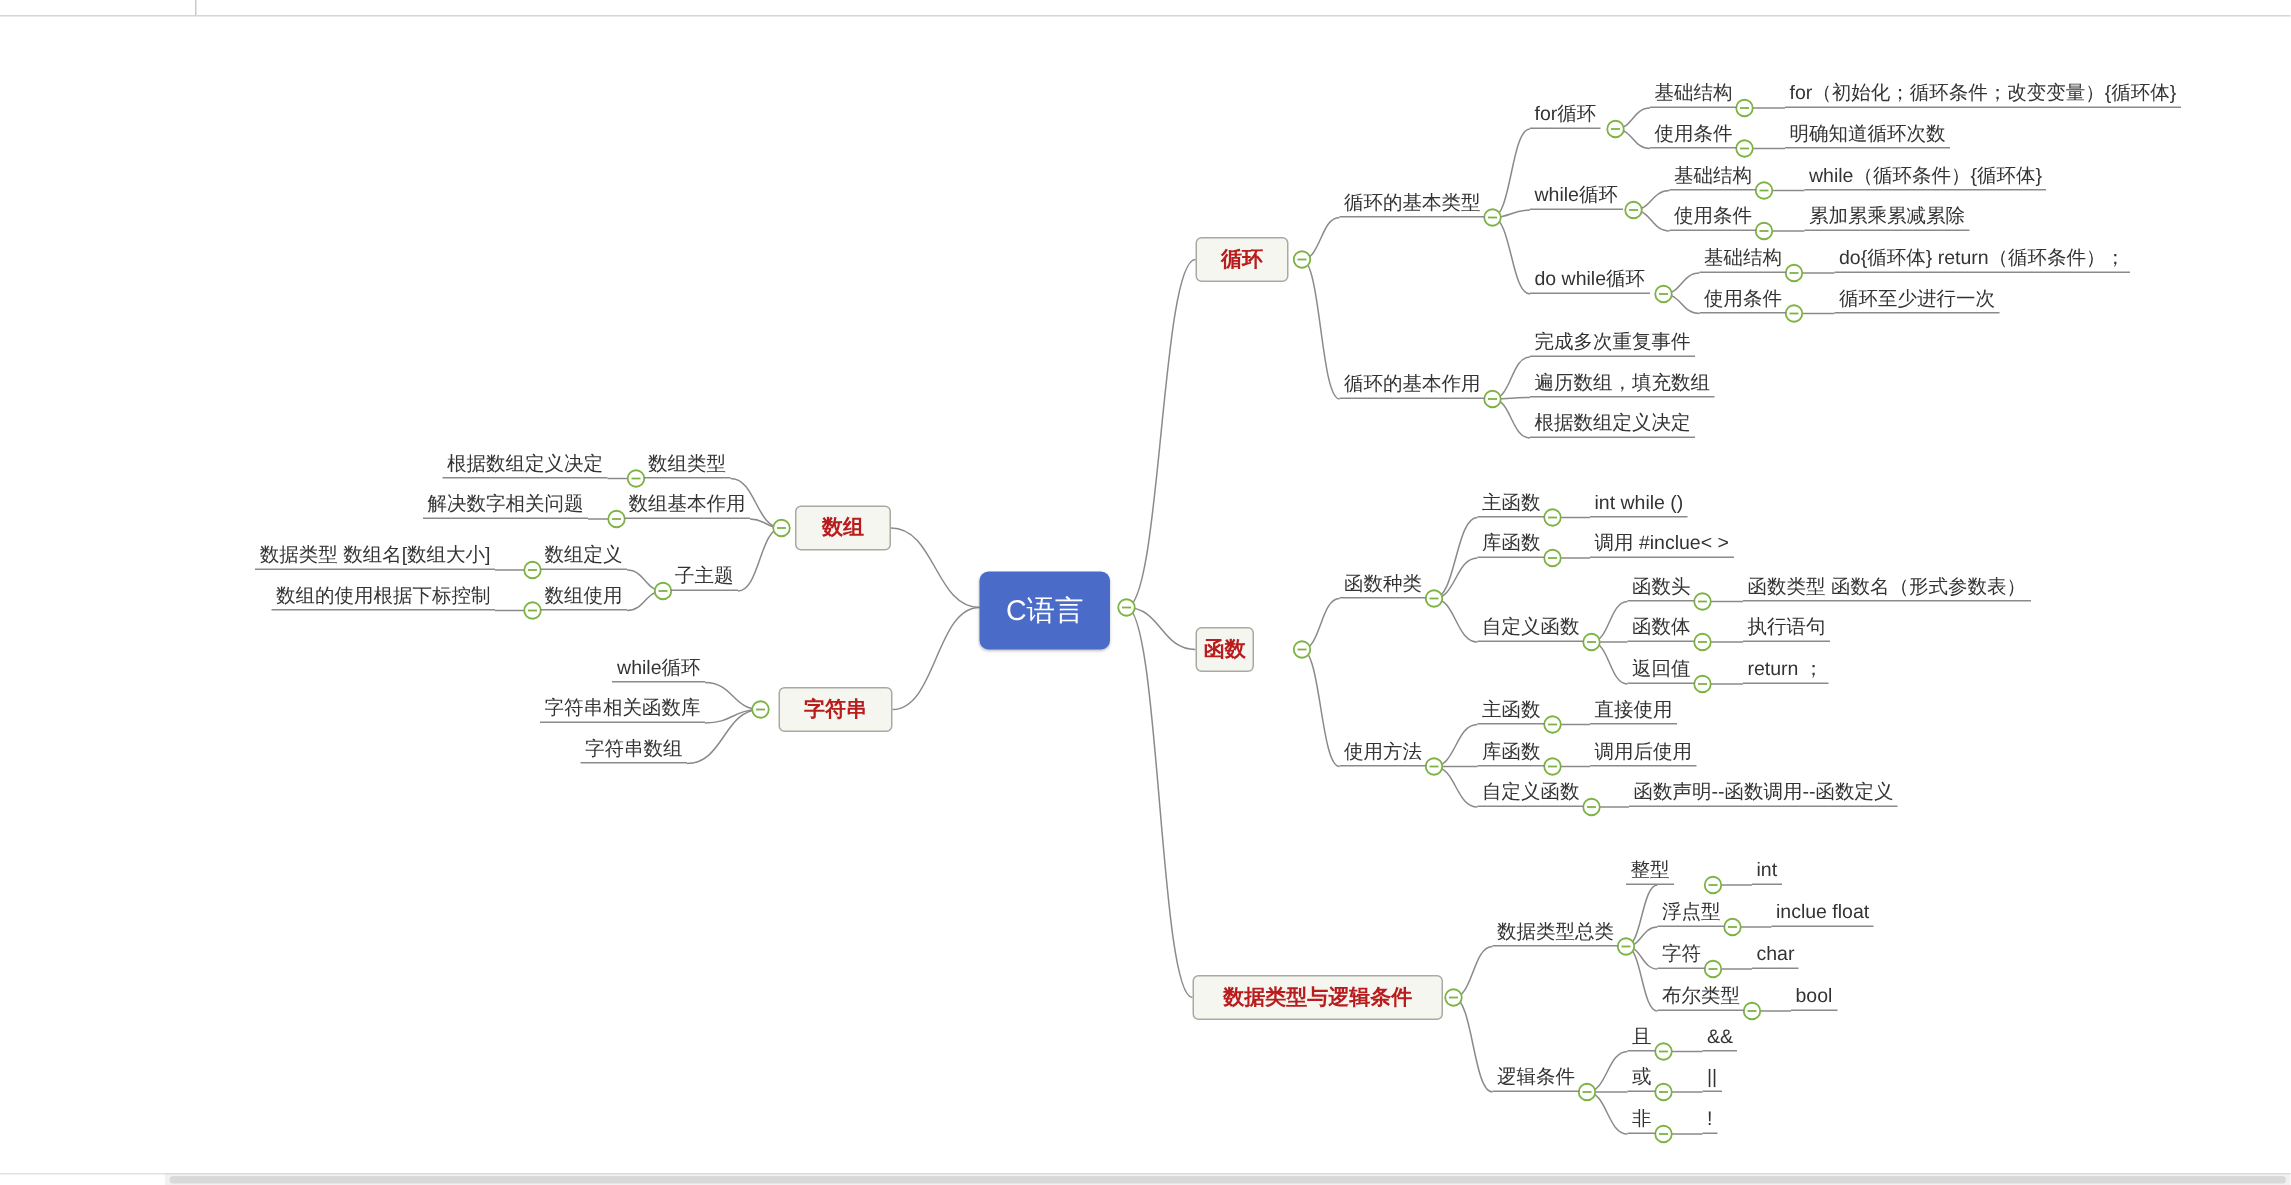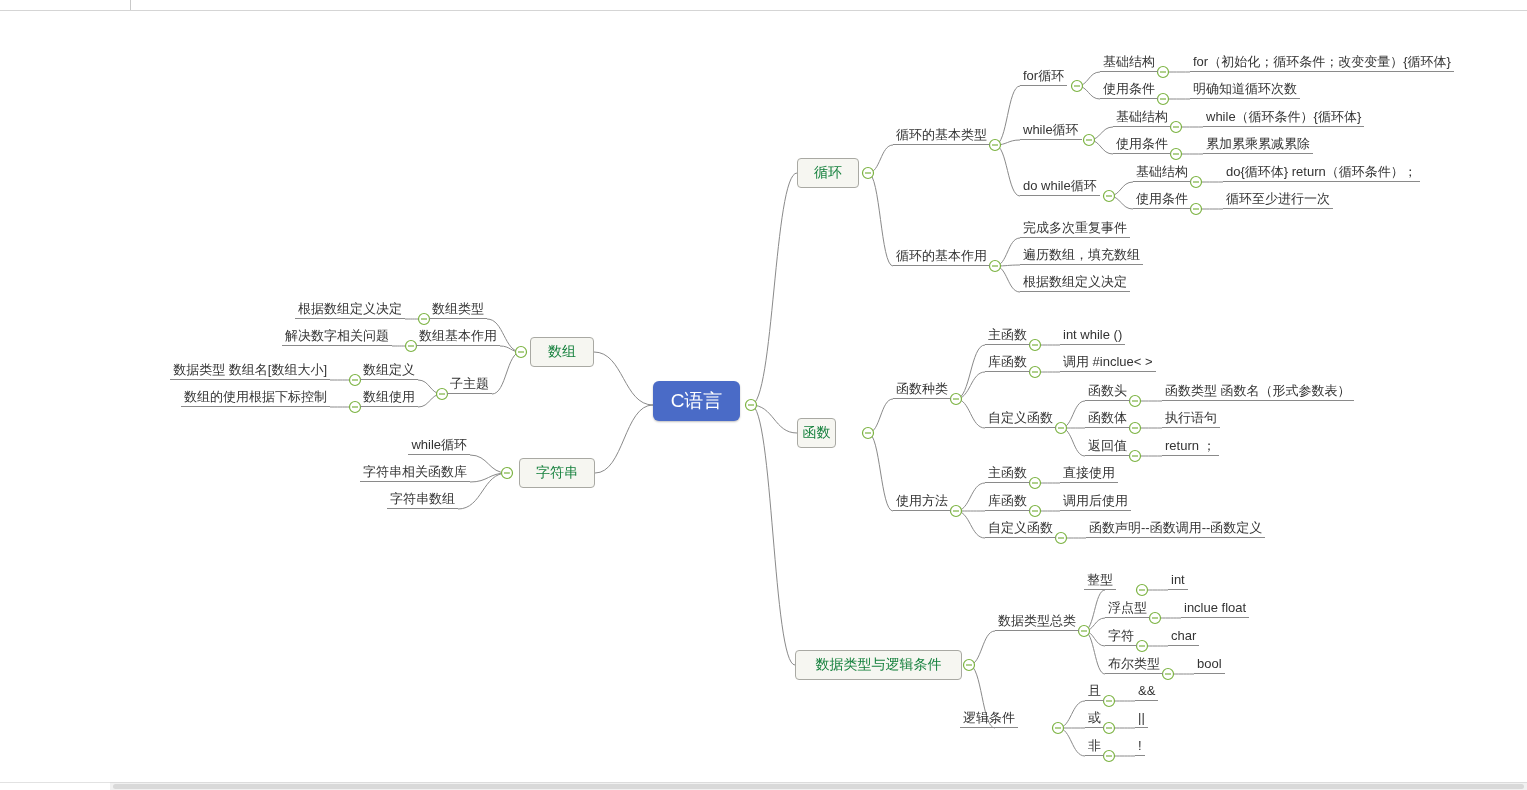--- a/index.html
+++ b/index.html
@@ -13,21 +13,21 @@
   .cline{stroke:#7cb342;stroke-width:1.2}
   .tnode{
     position:absolute;z-index:2;white-space:nowrap;
     font-size:13px;line-height:15px;padding:0 3px 2px;
     border-bottom:1px solid #8a8a8a;color:#333;
   }
   .mbox{
     position:absolute;z-index:2;box-sizing:border-box;height:30px;
     background:#f6f6f1;border:1px solid #a9a9a3;border-radius:4px;
     display:flex;align-items:center;justify-content:center;
-    font-size:14px;color:#15803d;white-space:nowrap;
+    font-size:14px;color:#b91c1c;white-space:nowrap;font-weight:bold;
   }
   .root{
     position:absolute;z-index:2;box-sizing:border-box;
     background:#4a6bc7;border-radius:6px;
     display:flex;align-items:center;justify-content:center;
     font-size:19px;color:#fff;white-space:nowrap;
     box-shadow:0 1px 2px rgba(0,0,0,.25);
   }
   .topbar{position:absolute;z-index:3;top:0;left:0;right:0;height:10px;background:#fff;border-bottom:1px solid #d5d5d5}
   .tabdiv{position:absolute;z-index:4;top:0;left:130px;width:1px;height:10px;background:#c9c9c9}
@@ -281,21 +281,21 @@
     <g>
       <circle cx="355" cy="380" r="5.5" class="cicon"></circle>
       <line x1="352" y1="380" x2="358" y2="380" class="cline"></line>
     </g>
     <g>
       <circle cx="355" cy="407" r="5.5" class="cicon"></circle>
       <line x1="352" y1="407" x2="358" y2="407" class="cline"></line>
     </g>
   </svg>
 
-<div class="root" style="left:653px;top:381px;width:87px;height:40px">C语言</div>
+<div class="root" style="left:653px;top:381px;width:87px;height:52px">C语言</div>
 <div class="mbox" style="left:797px;top:158px;width:62px">循环</div>
 <div class="mbox" style="left:797px;top:418px;width:39px">函数</div>
 <div class="mbox" style="left:795px;top:650px;width:167px">数据类型与逻辑条件</div>
 <div class="mbox" style="left:530px;top:337px;width:64px">数组</div>
 <div class="mbox" style="left:519px;top:458px;width:76px">字符串</div>
 
 <div class="tnode" style="left:893px;top:127px">循环的基本类型</div>
 <div class="tnode" style="left:1020px;top:68px">for循环</div>
 <div class="tnode" style="left:1100px;top:54px">基础结构</div>
 <div class="tnode" style="left:1190px;top:54px">for（初始化；循环条件；改变变量）{循环体}</div>
@@ -338,21 +338,21 @@
 
 <div class="tnode" style="left:995px;top:613px">数据类型总类</div>
 <div class="tnode" style="left:1084px;top:572px">整型</div>
 <div class="tnode" style="left:1168px;top:572px">int</div>
 <div class="tnode" style="left:1105px;top:600px">浮点型</div>
 <div class="tnode" style="left:1181px;top:600px">inclue float</div>
 <div class="tnode" style="left:1105px;top:628px">字符</div>
 <div class="tnode" style="left:1168px;top:628px">char</div>
 <div class="tnode" style="left:1105px;top:656px">布尔类型</div>
 <div class="tnode" style="left:1194px;top:656px">bool</div>
-<div class="tnode" style="left:960px;top:710px">逻辑条件</div>
+<div class="tnode" style="left:995px;top:710px">逻辑条件</div>
 <div class="tnode" style="left:1085px;top:683px">且</div>
 <div class="tnode" style="left:1135px;top:683px">&amp;&amp;</div>
 <div class="tnode" style="left:1085px;top:710px">或</div>
 <div class="tnode" style="left:1135px;top:710px">||</div>
 <div class="tnode" style="left:1085px;top:738px">非</div>
 <div class="tnode" style="left:1135px;top:738px">!</div>
 
 <div class="tnode" style="right:1122px;top:301px">根据数组定义决定</div>
 <div class="tnode" style="right:1040px;top:301px">数组类型</div>
 <div class="tnode" style="right:1135px;top:328px">解决数字相关问题</div>

